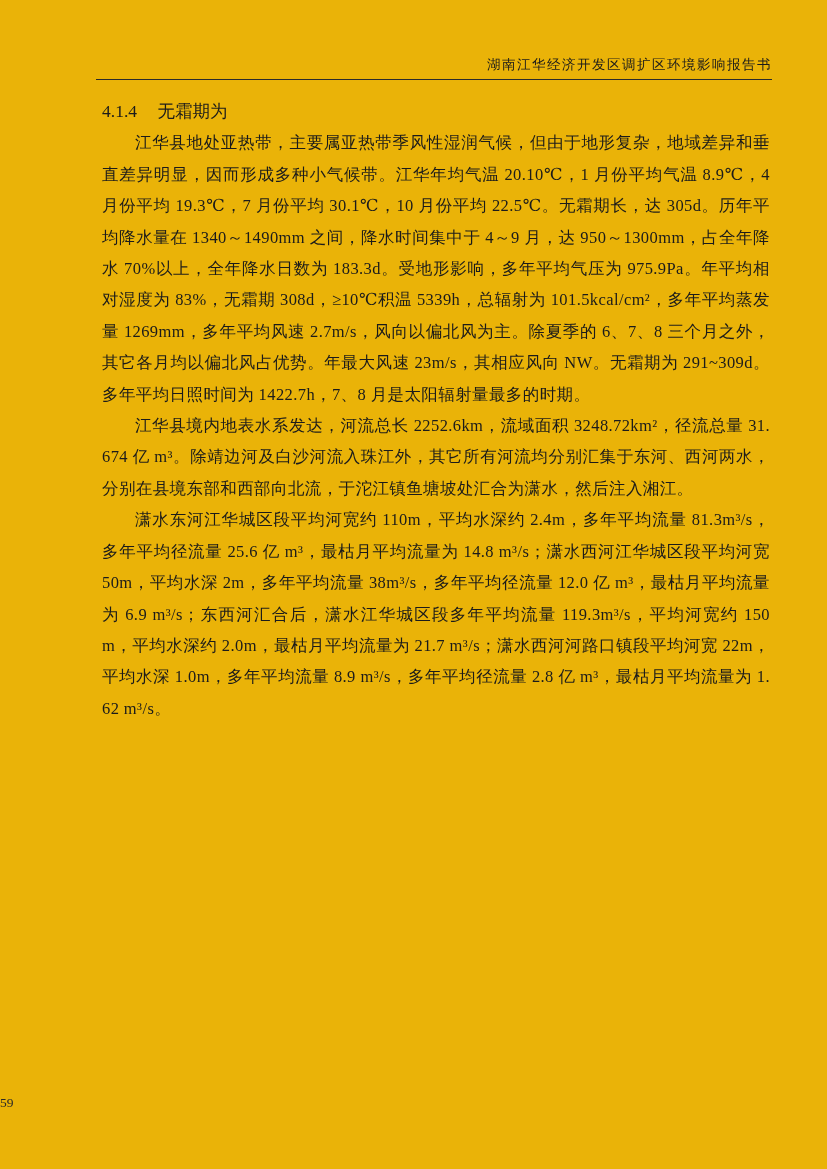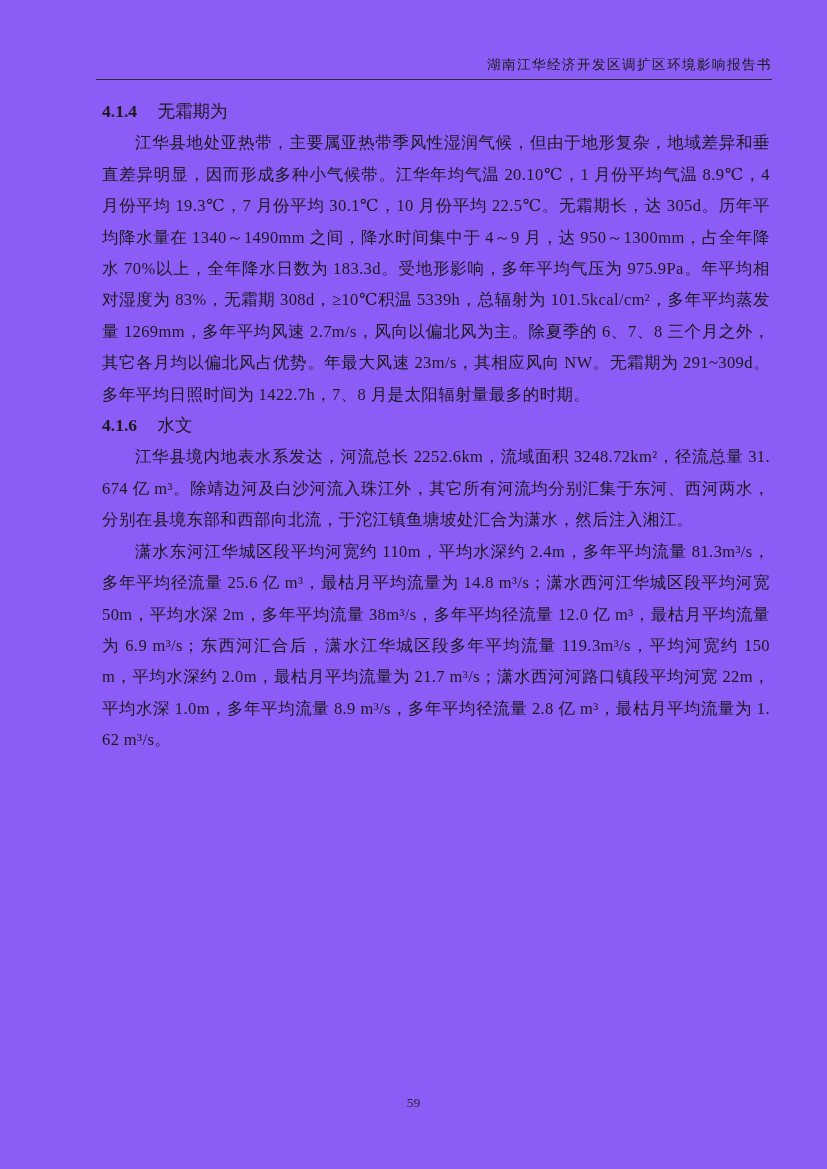--- a/index.html
+++ b/index.html
@@ -4,21 +4,21 @@
 <style>
   html, body {
     margin: 0;
     padding: 0;
     background: #ffffff;
   }
   .page {
     position: relative;
     width: 827px;
     height: 1169px;
-    background: #8b5cf6;
+    background: #eab308;
     font-family: "Liberation Serif", "DejaVu Serif", serif;
     color: #1b1b1b;
     overflow: hidden;
   }
   .header {
     position: absolute;
     top: 56px;
     left: 96px;
     width: 676px;
     text-align: right;
@@ -39,34 +39,32 @@
   }
   .sec {
     font-size: 17.5px;
     font-weight: normal;
     margin: 0;
     line-height: 31.4px;
     text-align: left;
   }
   .sec-num {
     margin-right: 16px;
-    font-weight: bold;
   }
   .content p {
     margin: 0;
     text-indent: 2em;
     letter-spacing: 0.4px;
     word-break: break-all;
   }
   .footer {
     position: absolute;
     bottom: 58px;
     left: 0;
     width: 100%;
-    text-align: center;
     font-size: 13.5px;
     color: #2a2a2a;
   }
 </style>
 </head>
 <body>
 
 <div class="page">
 
   <div class="header">
@@ -75,24 +73,20 @@
 
   <div class="content">
 
     <h2 class="sec">
       <span class="sec-num">4.1.4</span>
       <span class="sec-title">无霜期为</span>
     </h2>
 
     <p>江华县地处亚热带，主要属亚热带季风性湿润气候，但由于地形复杂，地域差异和垂直差异明显，因而形成多种小气候带。江华年均气温 20.10℃，1 月份平均气温 8.9℃，4 月份平均 19.3℃，7 月份平均 30.1℃，10 月份平均 22.5℃。无霜期长，达 305d。历年平均降水量在 1340～1490mm 之间，降水时间集中于 4～9 月，达 950～1300mm，占全年降水 70%以上，全年降水日数为 183.3d。受地形影响，多年平均气压为 975.9Pa。年平均相对湿度为 83%，无霜期 308d，≥10℃积温 5339h，总辐射为 101.5kcal/cm²，多年平均蒸发量 1269mm，多年平均风速 2.7m/s，风向以偏北风为主。除夏季的 6、7、8 三个月之外，其它各月均以偏北风占优势。年最大风速 23m/s，其相应风向 NW。无霜期为 291~309d。多年平均日照时间为 1422.7h，7、8 月是太阳辐射量最多的时期。</p>
 
-    <h2 class="sec">
-      <span class="sec-num">4.1.6</span>
-      <span class="sec-title">水文</span>
-    </h2>
     <p>江华县境内地表水系发达，河流总长 2252.6km，流域面积 3248.72km²，径流总量 31.674 亿 m³。除靖边河及白沙河流入珠江外，其它所有河流均分别汇集于东河、西河两水，分别在县境东部和西部向北流，于沱江镇鱼塘坡处汇合为潇水，然后注入湘江。</p>
     <p>潇水东河江华城区段平均河宽约 110m，平均水深约 2.4m，多年平均流量 81.3m³/s，多年平均径流量 25.6 亿 m³，最枯月平均流量为 14.8 m³/s；潇水西河江华城区段平均河宽 50m，平均水深 2m，多年平均流量 38m³/s，多年平均径流量 12.0 亿 m³，最枯月平均流量为 6.9 m³/s；东西河汇合后，潇水江华城区段多年平均流量 119.3m³/s，平均河宽约 150m，平均水深约 2.0m，最枯月平均流量为 21.7 m³/s；潇水西河河路口镇段平均河宽 22m，平均水深 1.0m，多年平均流量 8.9 m³/s，多年平均径流量 2.8 亿 m³，最枯月平均流量为 1.62 m³/s。</p>
 
   </div>
 
   <div class="footer">
     <span>59</span>
   </div>
 
 </div>

